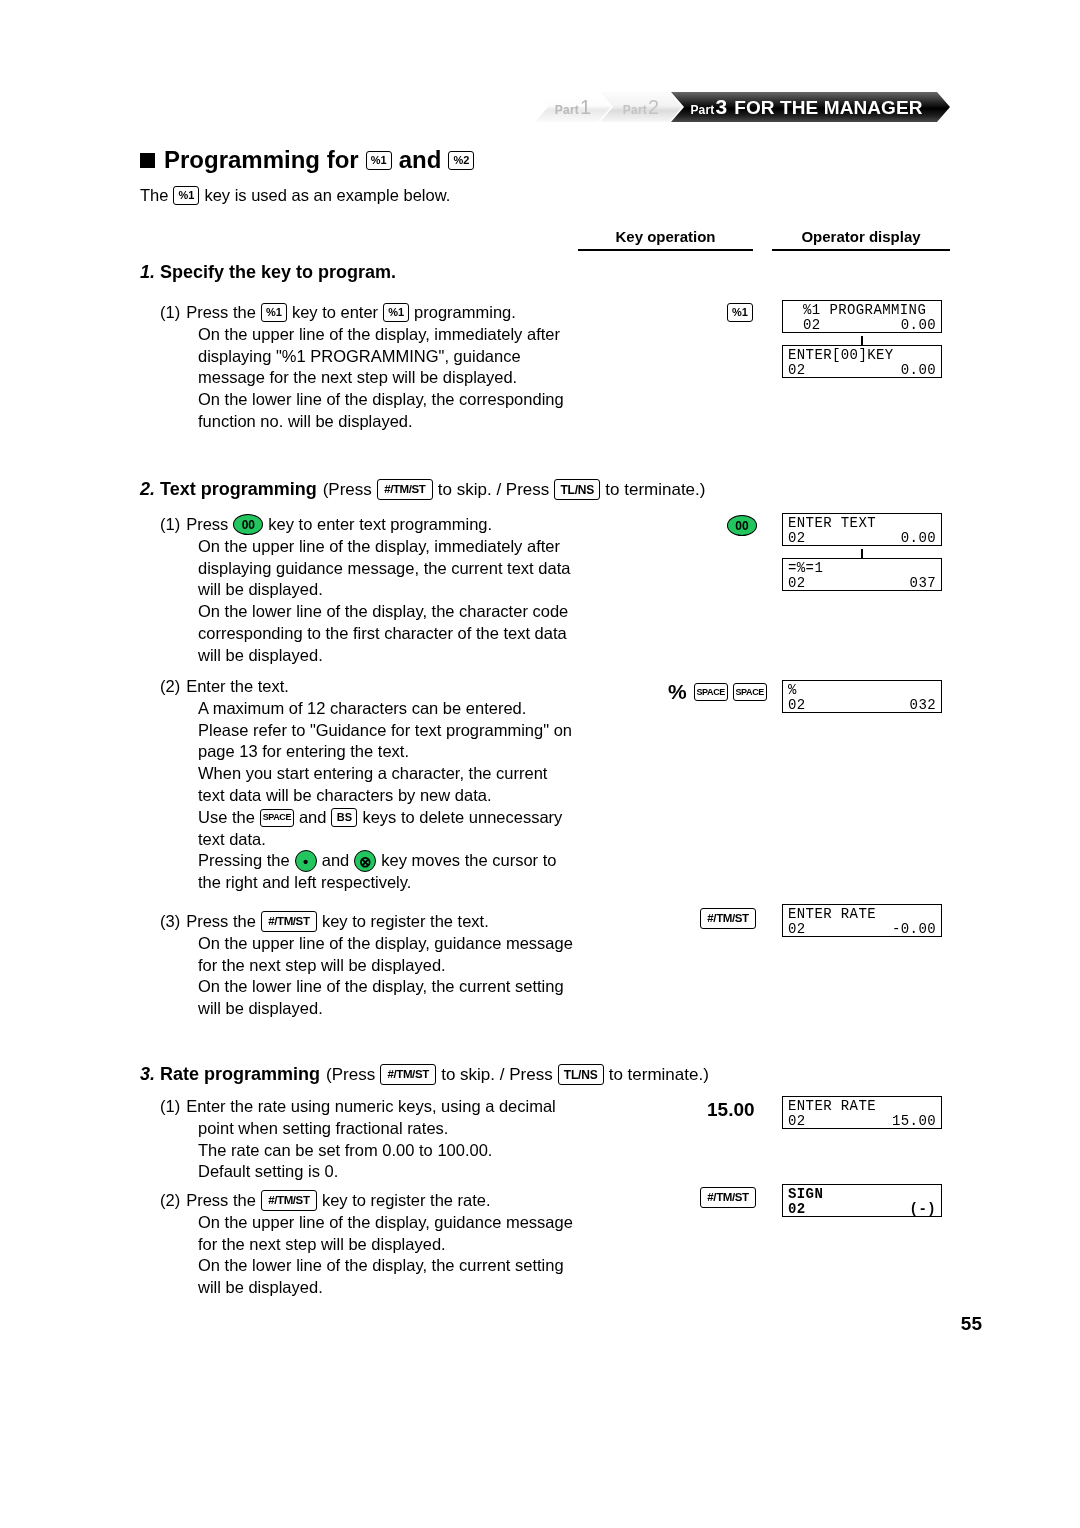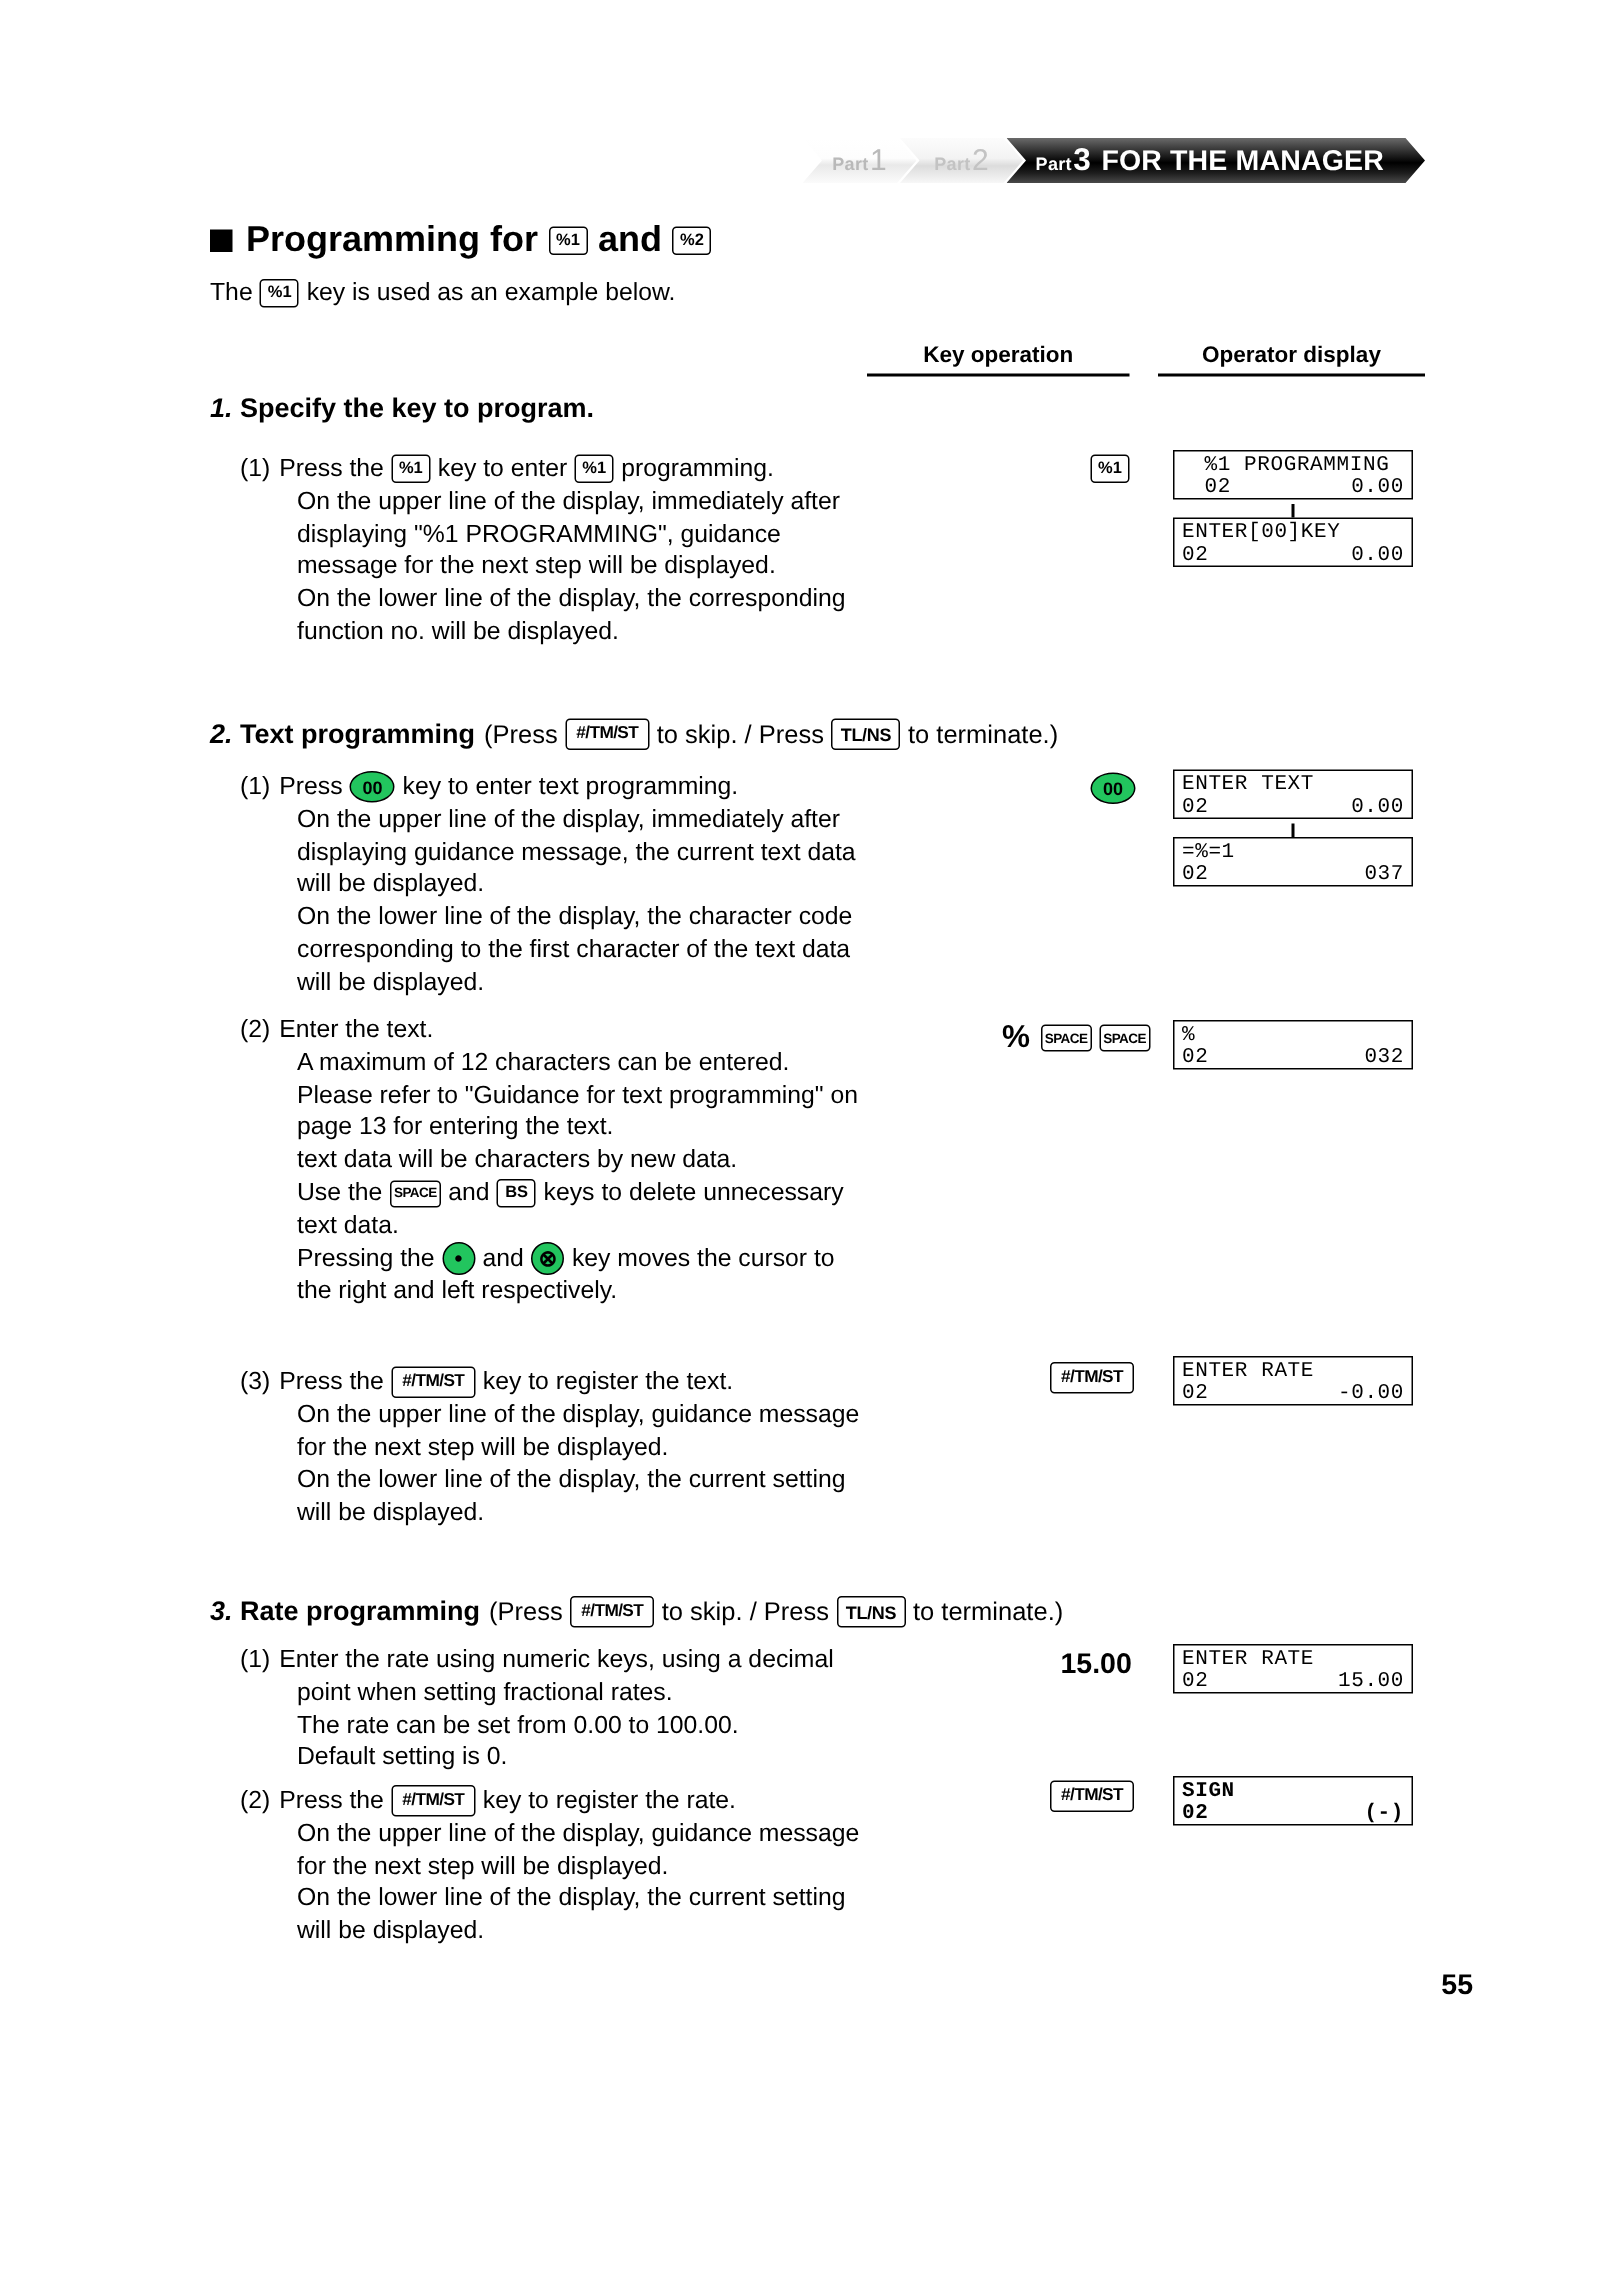--- a/index.html
+++ b/index.html
@@ -384,20 +384,21 @@
 </div>
 
 <div class="para" style="left:160px; top:676px;">
   <div class="line">
     <span class="lbl">(2)</span>
     <span>Enter the text.</span>
   </div>
   <div class="line indent">A maximum of 12 characters can be entered.</div>
   <div class="line indent">Please refer to "Guidance for text programming" on</div>
   <div class="line indent">page 13 for entering the text.</div>
+  <div class="line indent">When you start entering a character, the current</div>
   <div class="line indent">text data will be characters by new data.</div>
   <div class="line indent">
     <span>Use the</span>
     <span class="keybox k-space">SPACE</span>
     <span>and</span>
     <span class="keybox k-bs">BS</span>
     <span>keys to delete unnecessary</span>
   </div>
   <div class="line indent">text data.</div>
   <div class="line indent">

